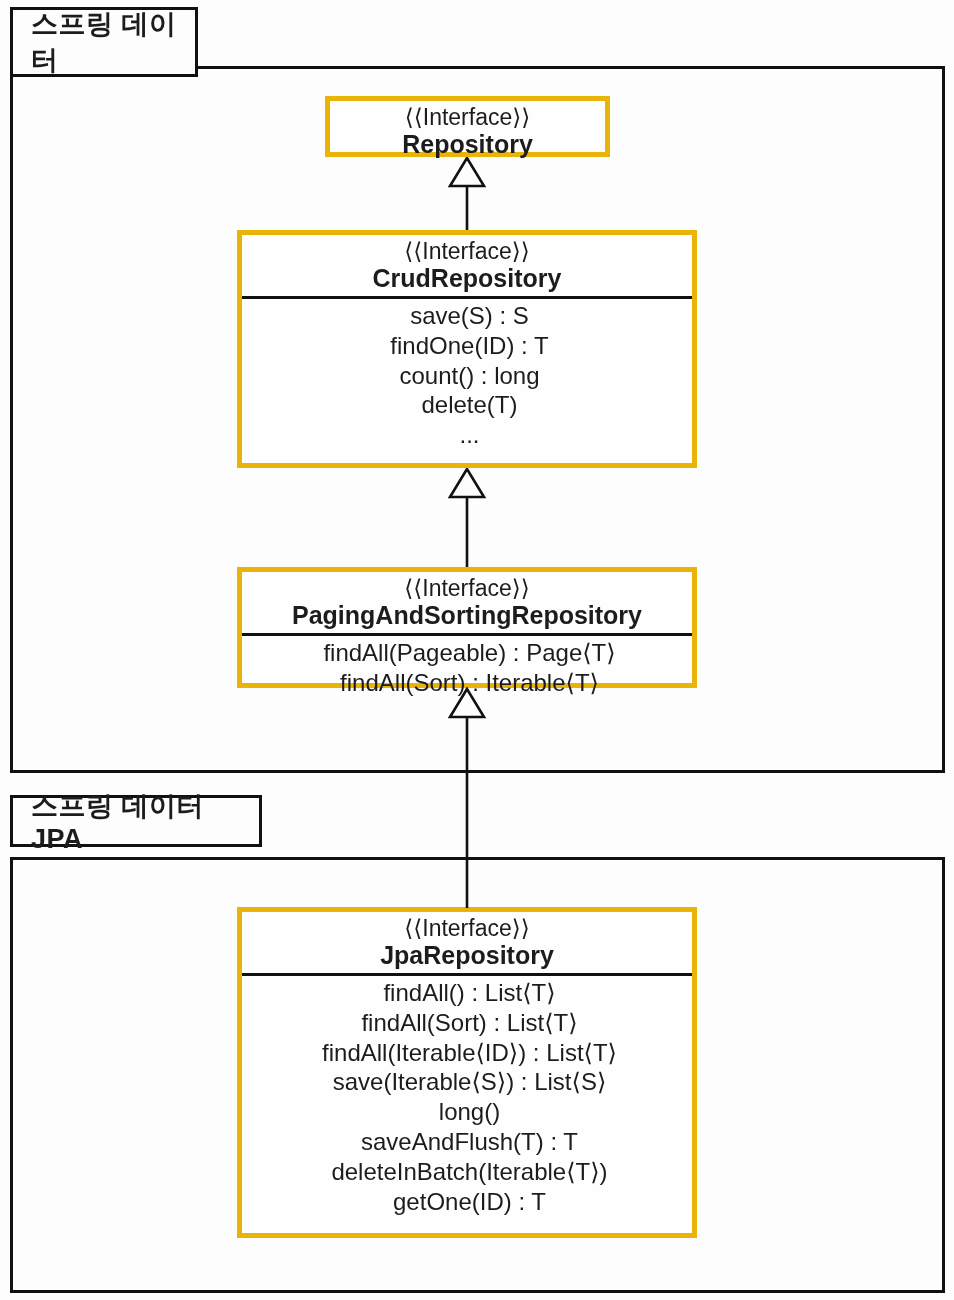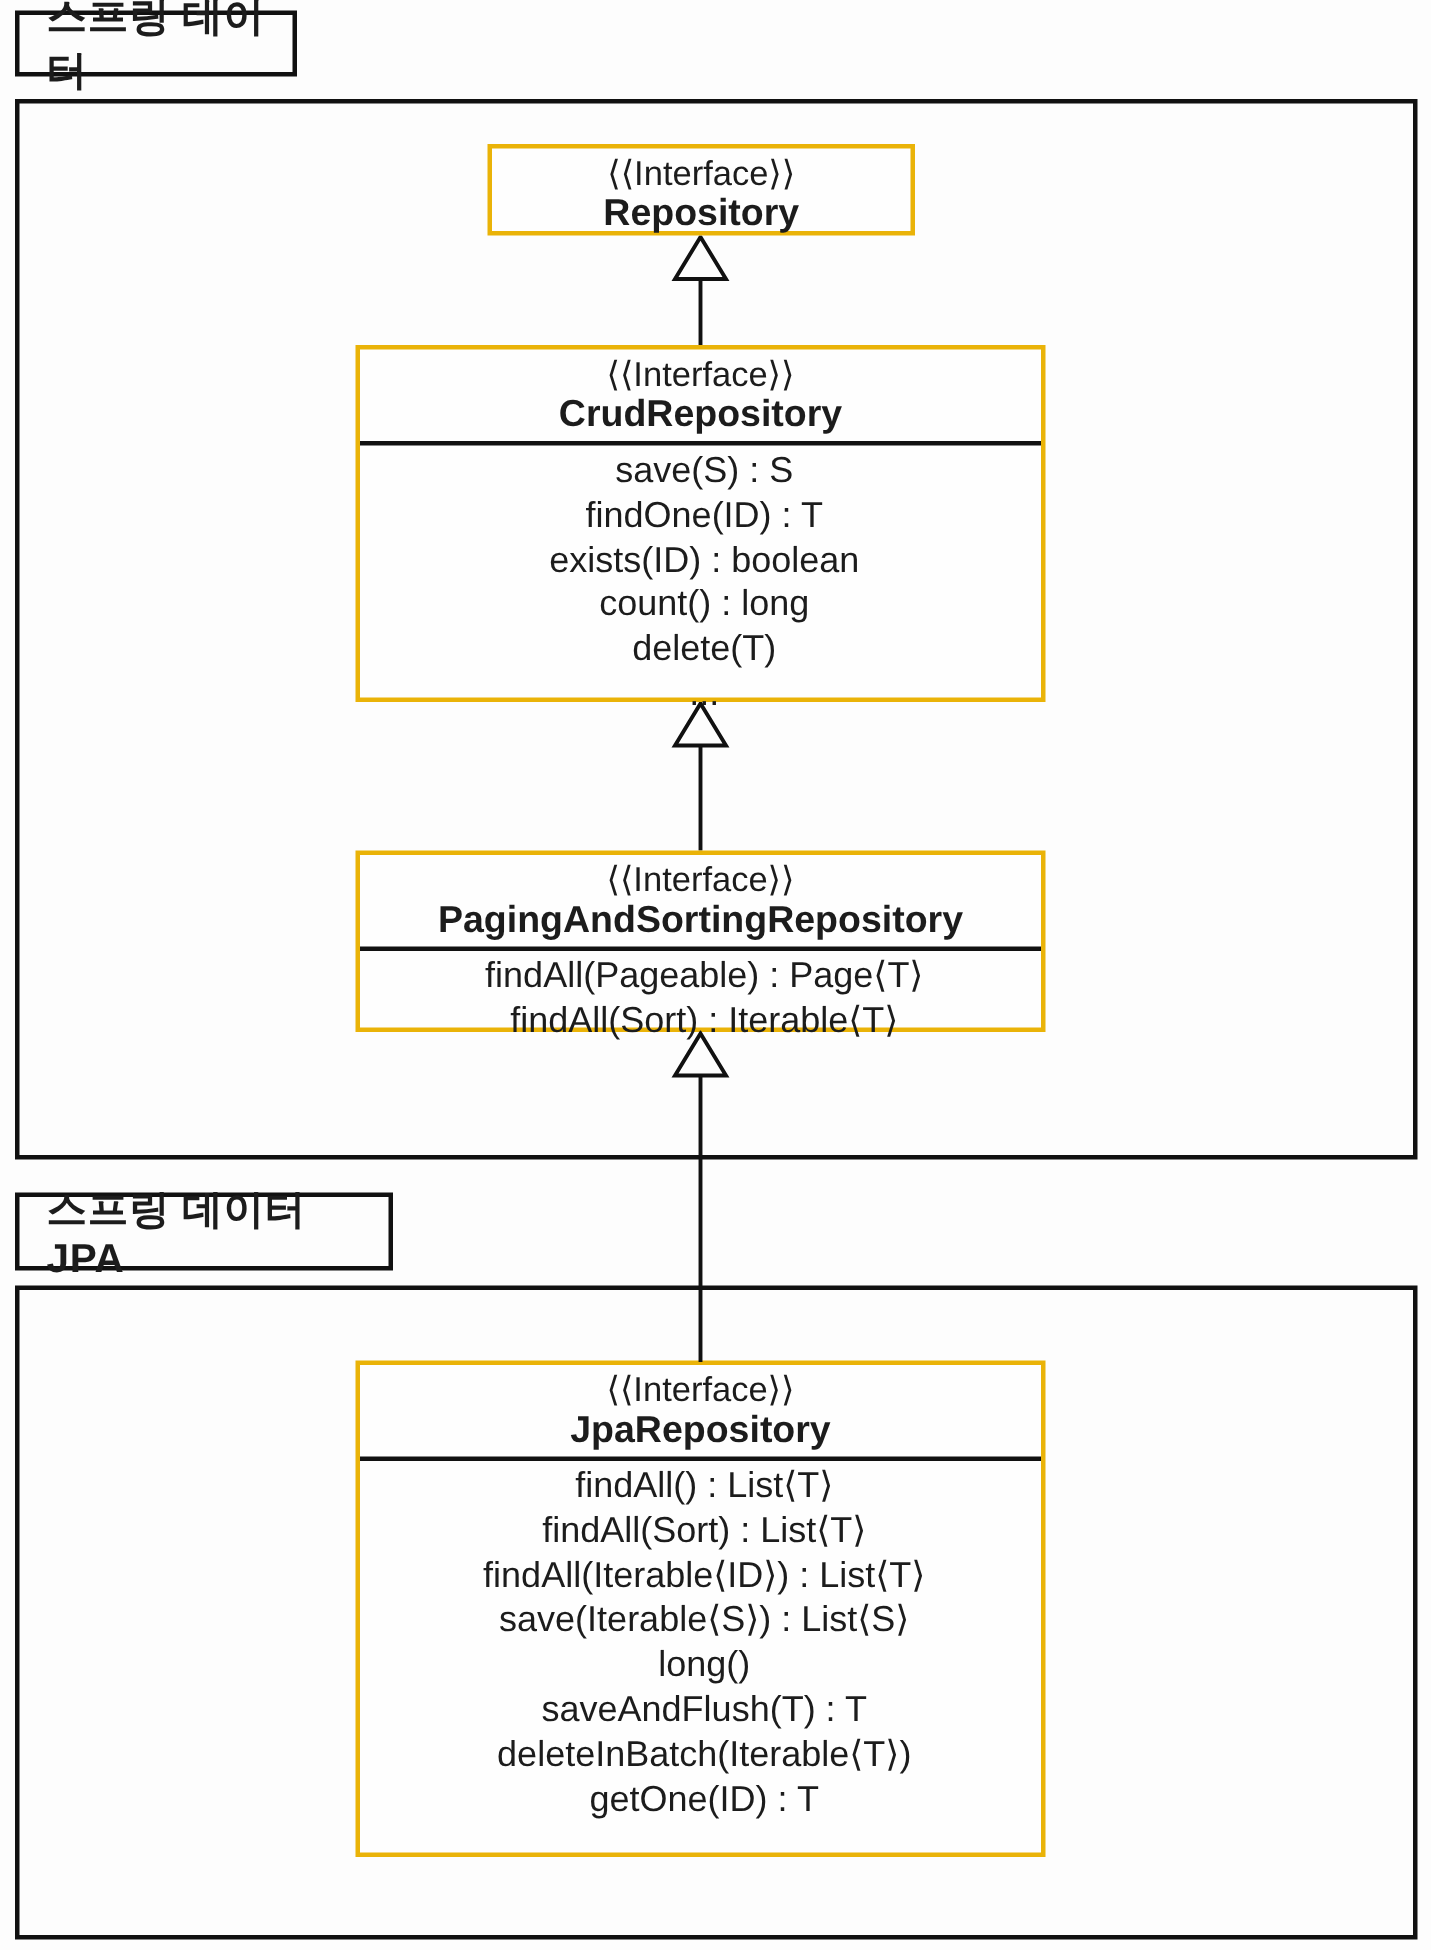--- a/index.html
+++ b/index.html
@@ -30,21 +30,21 @@
     align-items: center;
     padding-left: 18px;
     font-weight: 700;
     font-size: 27px;
     letter-spacing: 0.5px;
     z-index: 3;
   }
 
   
   .uml-class {
-    border: 3px solid #eab308;
+    border: 5px solid #eab308;
     background: #fefefe;
     z-index: 2;
   }
   .uml-head {
     text-align: center;
     padding: 3px 0 4px 0;
   }
   .uml-head.divided { border-bottom: 3px solid #111; }
   .stereotype {
     font-size: 23px;
@@ -66,21 +66,21 @@
     white-space: nowrap;
   }
 
   .connector { z-index: 1; }
 </style>
 </head>
 <body>
 
 <div id="canvas">
 
-  <div class="abs pkg-tab" style="left:10px; top:7px; width:188px; height:44px;">
+  <div class="abs pkg-tab" style="left:10px; top:7px; width:188px; height:70px;">
     <span>스프링 데이터</span>
   </div>
   <div class="abs pkg-frame" style="left:10px; top:66px; width:935px; height:707px;"></div>
 
   <div class="abs pkg-tab" style="left:10px; top:795px; width:252px; height:52px;">
     <span>스프링 데이터 JPA</span>
   </div>
   <div class="abs pkg-frame" style="left:10px; top:857px; width:935px; height:436px;"></div>
 
   <div class="abs uml-class" style="left:325px; top:96px; width:285px; height:61px;">
@@ -96,21 +96,20 @@
   </svg>
 
   <div class="abs uml-class" style="left:237px; top:230px; width:460px; height:238px;">
     <div class="uml-head divided">
       <div class="stereotype">⟨⟨Interface⟩⟩</div>
       <div class="class-name">CrudRepository</div>
     </div>
     <div class="uml-methods">
       <div class="method">save(S) : S</div>
       <div class="method">findOne(ID) : T</div>
-      <div class="method">exists(ID) : boolean</div>
       <div class="method">count() : long</div>
       <div class="method">delete(T)</div>
       <div class="method">...</div>
     </div>
   </div>
 
   <svg class="abs connector" style="left:442px; top:467px;" width="50" height="101">
     <polygon points="25,2 8,30 42,30" fill="#fdfdfd" stroke="#111" stroke-width="2.6"></polygon>
     <line x1="25" y1="30" x2="25" y2="101" stroke="#111" stroke-width="2.6"></line>
   </svg>

